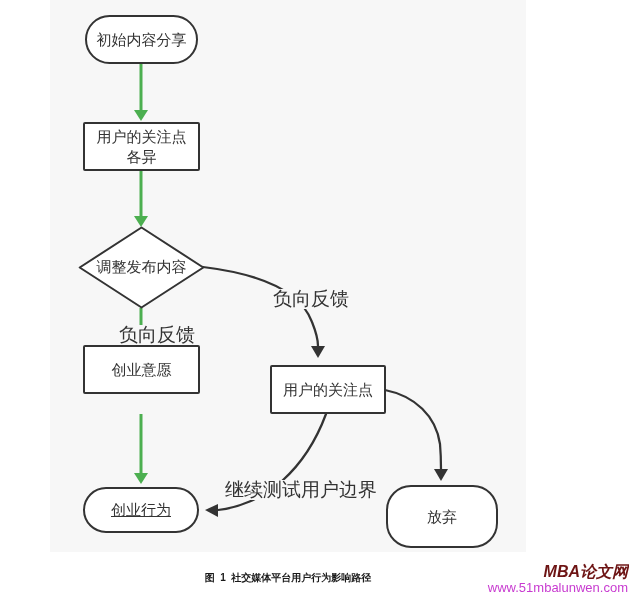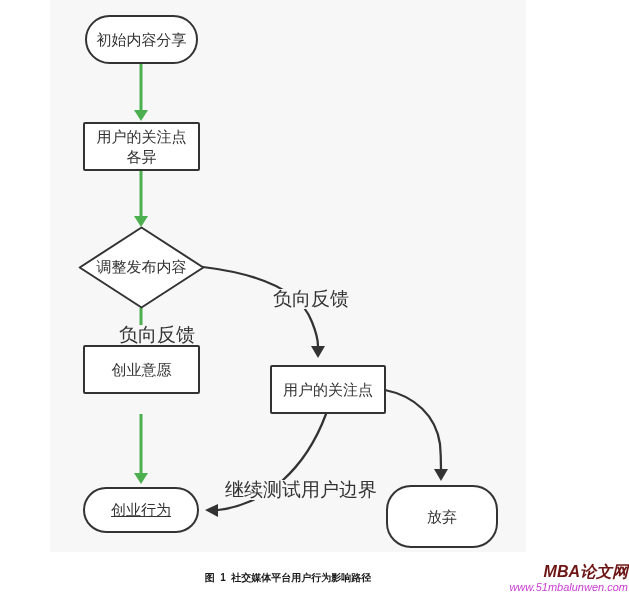--- a/index.html
+++ b/index.html
@@ -38,21 +38,21 @@
         display:flex;align-items:center;justify-content:center;color:var(--text-color);font-size:15px;}
   .edge-label{position:absolute;background:var(--panel-bg);color:var(--text-color);
         font-size:19px;line-height:18px;padding:1px 2px;white-space:nowrap;}
   .edge-label.positive-fb{left:117px;top:325px;}
   .edge-label.negative-fb{left:271px;top:289px;}
   .edge-label.continue-testing{left:223px;top:480px;}
   .caption{position:absolute;left:50px;top:571px;width:476px;text-align:center;
         font-size:10px;font-weight:bold;color:var(--caption-color);white-space:pre;}
   .watermark{position:absolute;right:1px;top:562px;text-align:right;}
   .site-name{font-size:16px;font-weight:bold;font-style:italic;color:var(--site-name-color);line-height:19px;}
-  .site-url{font-size:11px;font-style:italic;color:var(--site-url-color);line-height:13px;}
+  .site-url{font-size:13px;color:var(--site-url-color);line-height:13px;}
 </style>
 </head>
 <body>
 
 <div class="stage">
 
   <div class="panel"></div>
 
   <svg class="connectors" width="629" height="602" viewBox="0 0 629 602" xmlns="http://www.w3.org/2000/svg">
 

